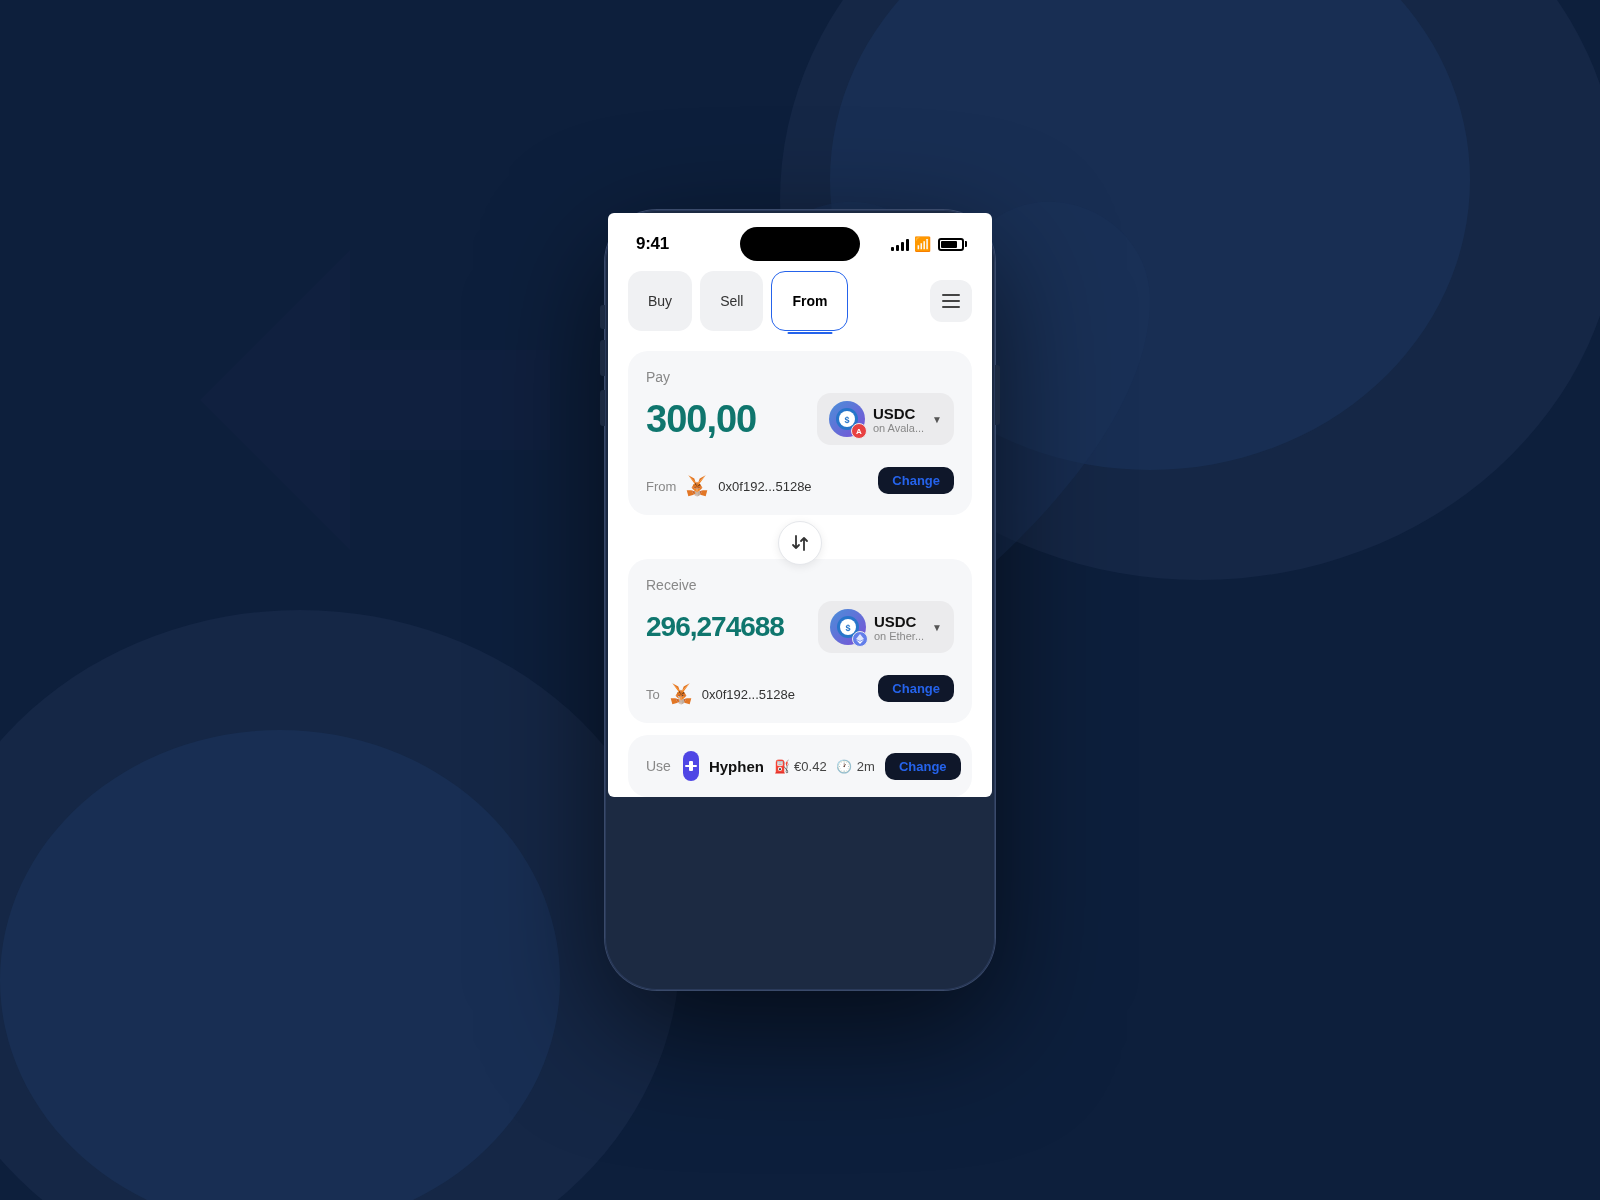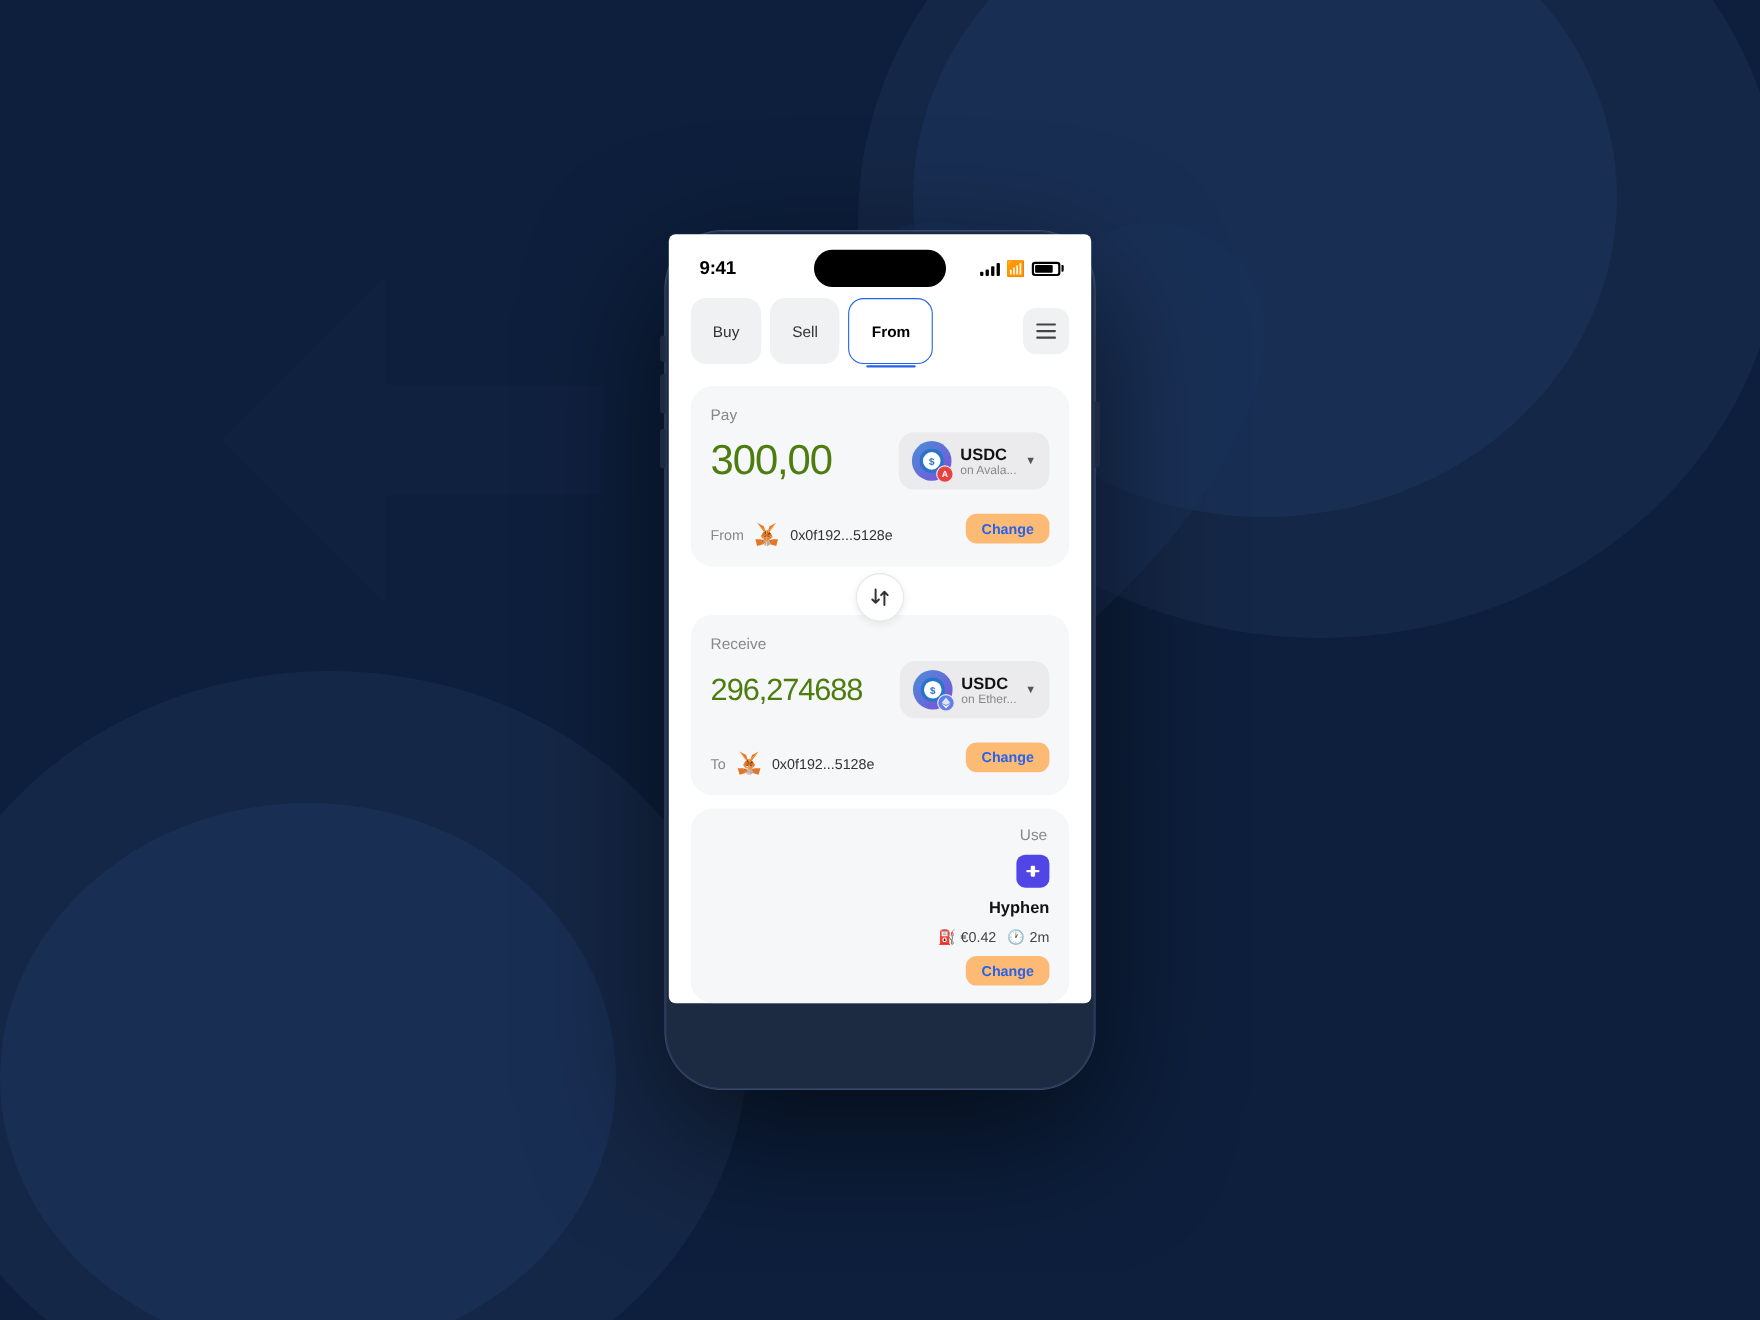--- a/index.html
+++ b/index.html
@@ -215,22 +215,22 @@
 
     .card-main-row {
       display: flex;
       align-items: center;
       justify-content: space-between;
       margin-bottom: 16px;
     }
 
     .card-amount {
       font-size: 38px;
-      font-weight: 400;
-      color: #4d7c0f;
+      font-weight: 700;
+      color: #0f766e;
       letter-spacing: -1px;
     }
 
     .token-selector {
       display: flex;
       align-items: center;
       gap: 8px;
       background: #ebebed;
       border-radius: 14px;
       padding: 8px 12px;
@@ -319,21 +319,21 @@
       height: 26px;
     }
 
     .address-text {
       font-size: 13px;
       color: #333;
       font-weight: 500;
     }
 
     .change-btn {
-      background: #fdba74;
+      background: #0f172a;
       color: #2563eb;
       border: none;
       border-radius: 10px;
       padding: 6px 14px;
       font-size: 13px;
       font-weight: 600;
       cursor: pointer;
     }
 
     
@@ -359,23 +359,22 @@
       color: #333;
       box-shadow: 0 2px 8px rgba(0,0,0,0.08);
     }
 
     
     .use-bar {
       background: #f6f7f9;
       border-radius: 20px;
       padding: 16px 18px;
       display: flex;
-      align-items: flex-end;
+      align-items: center;
       gap: 10px;
-      flex-direction: column;
     }
 
     .use-label {
       font-size: 14px;
       color: #888;
       margin-right: 2px;
     }
 
     .hyphen-icon {
       width: 30px;

